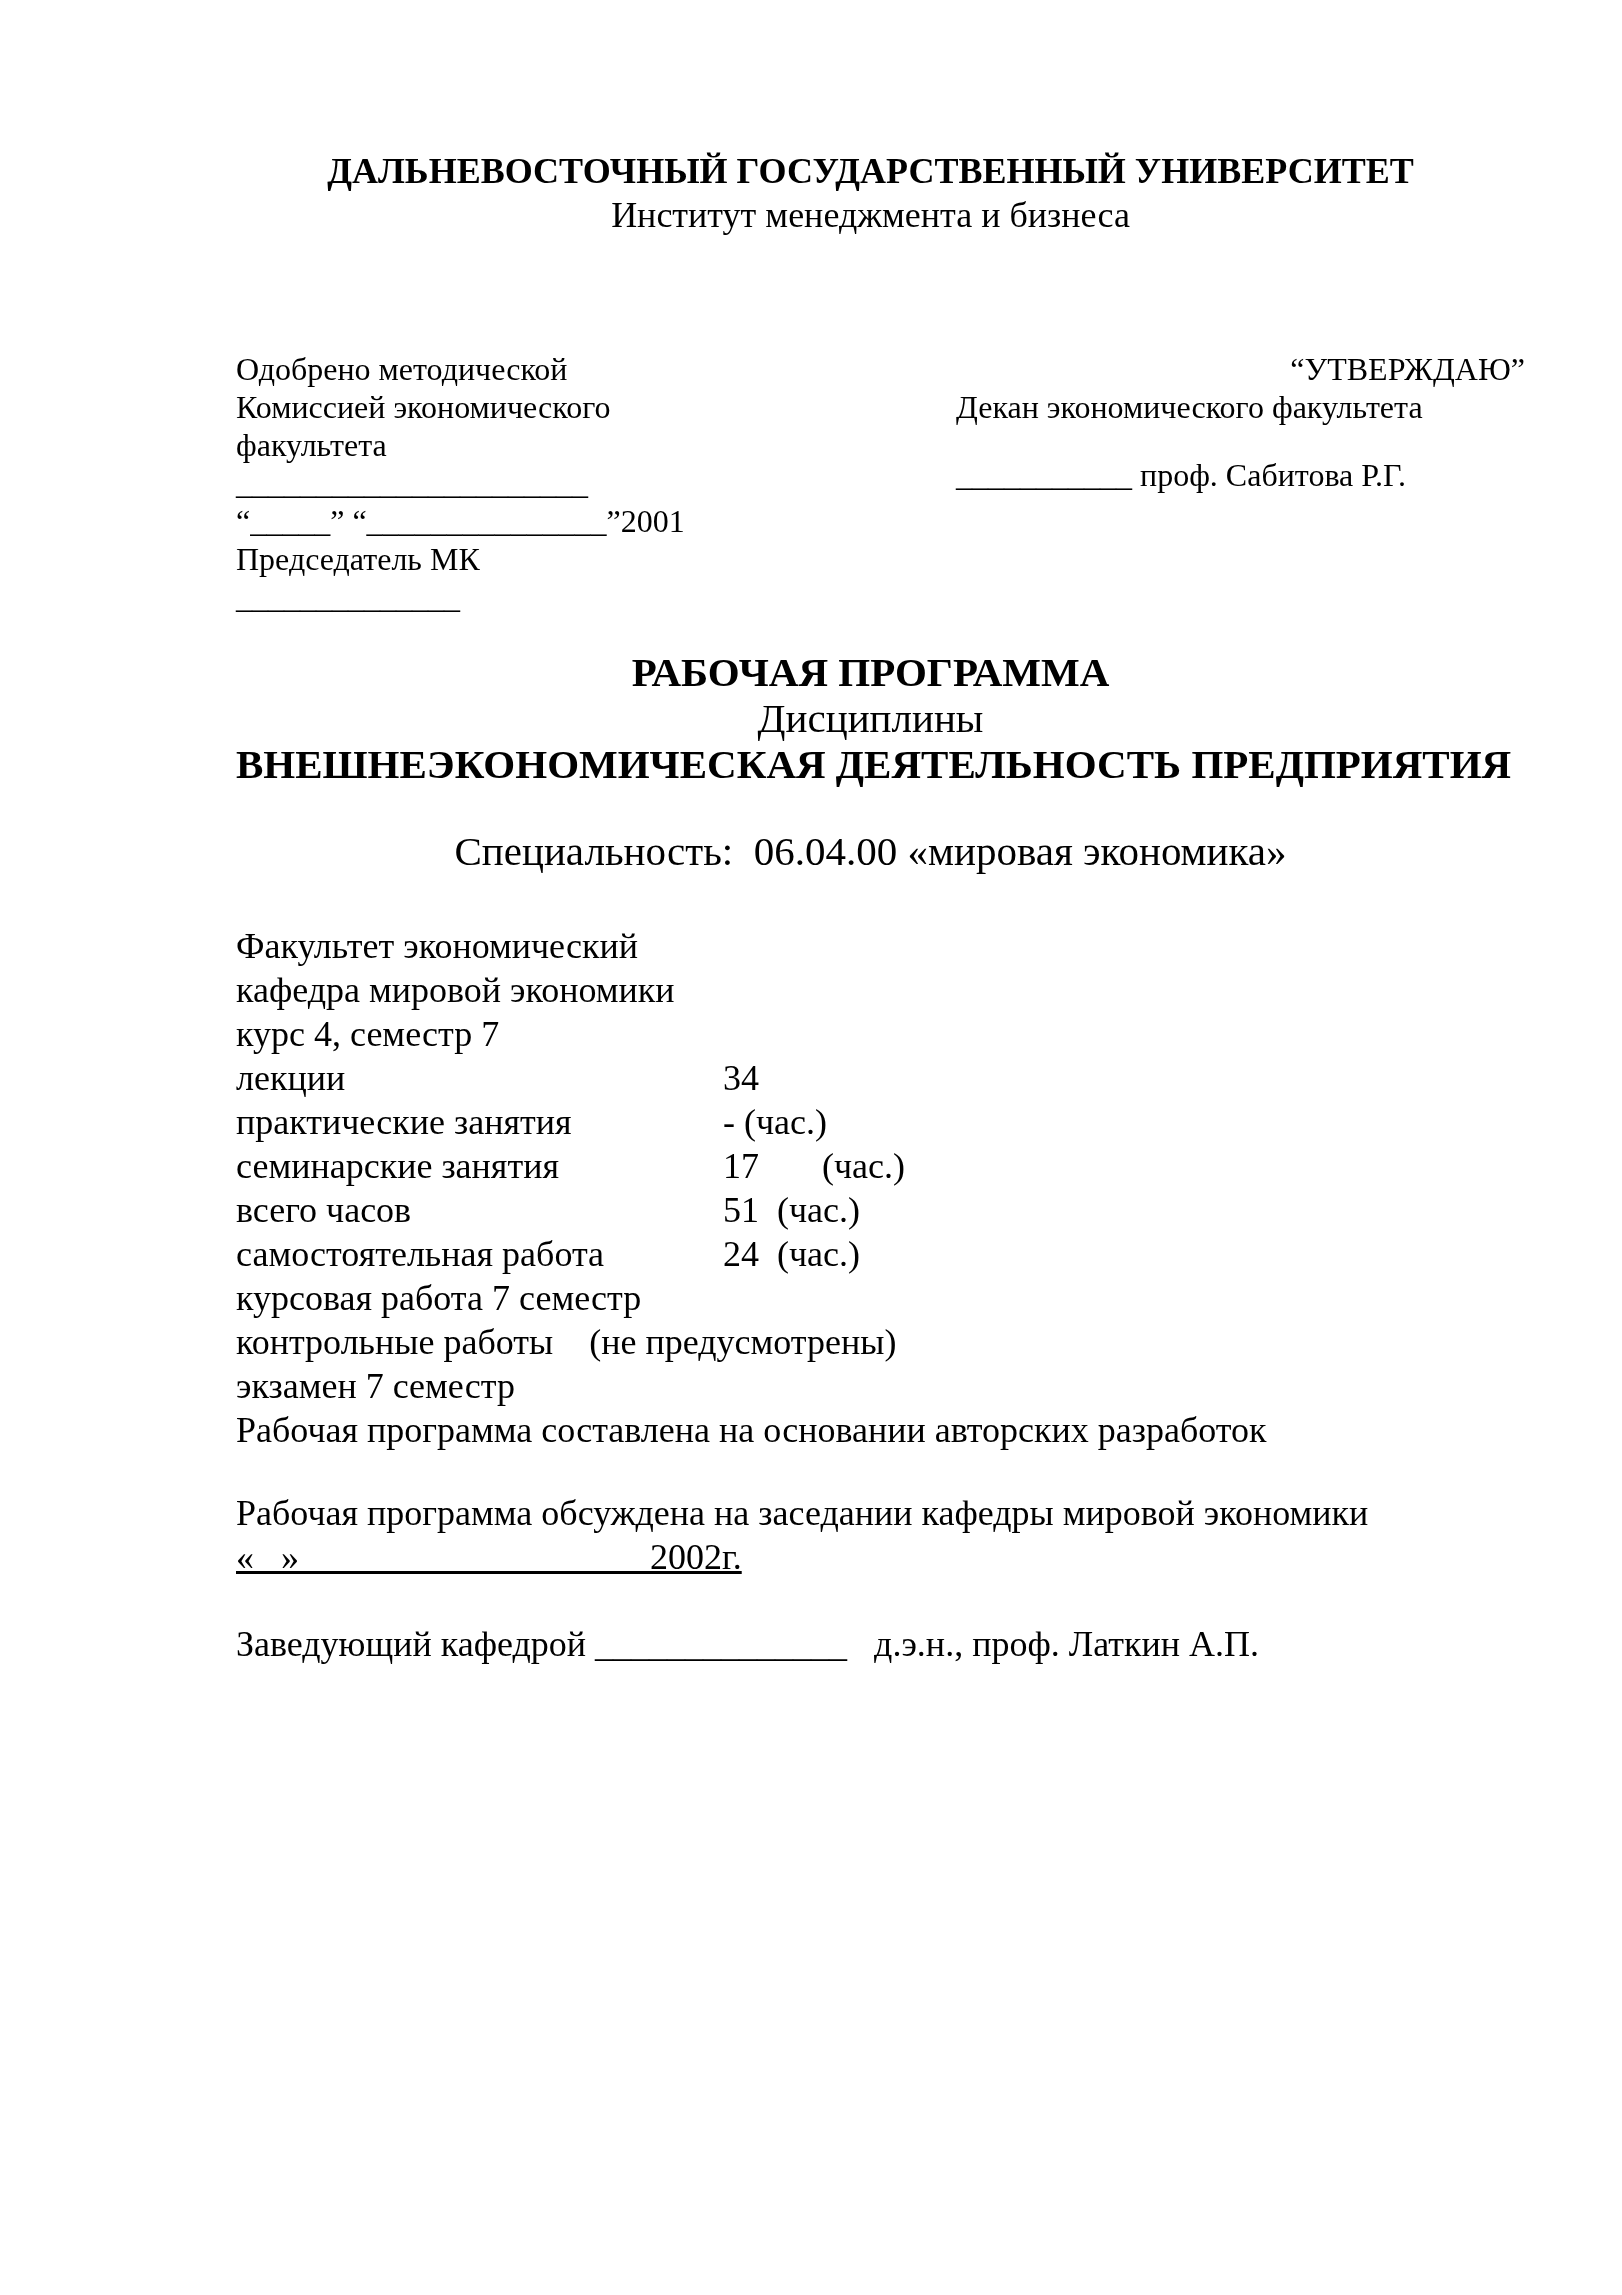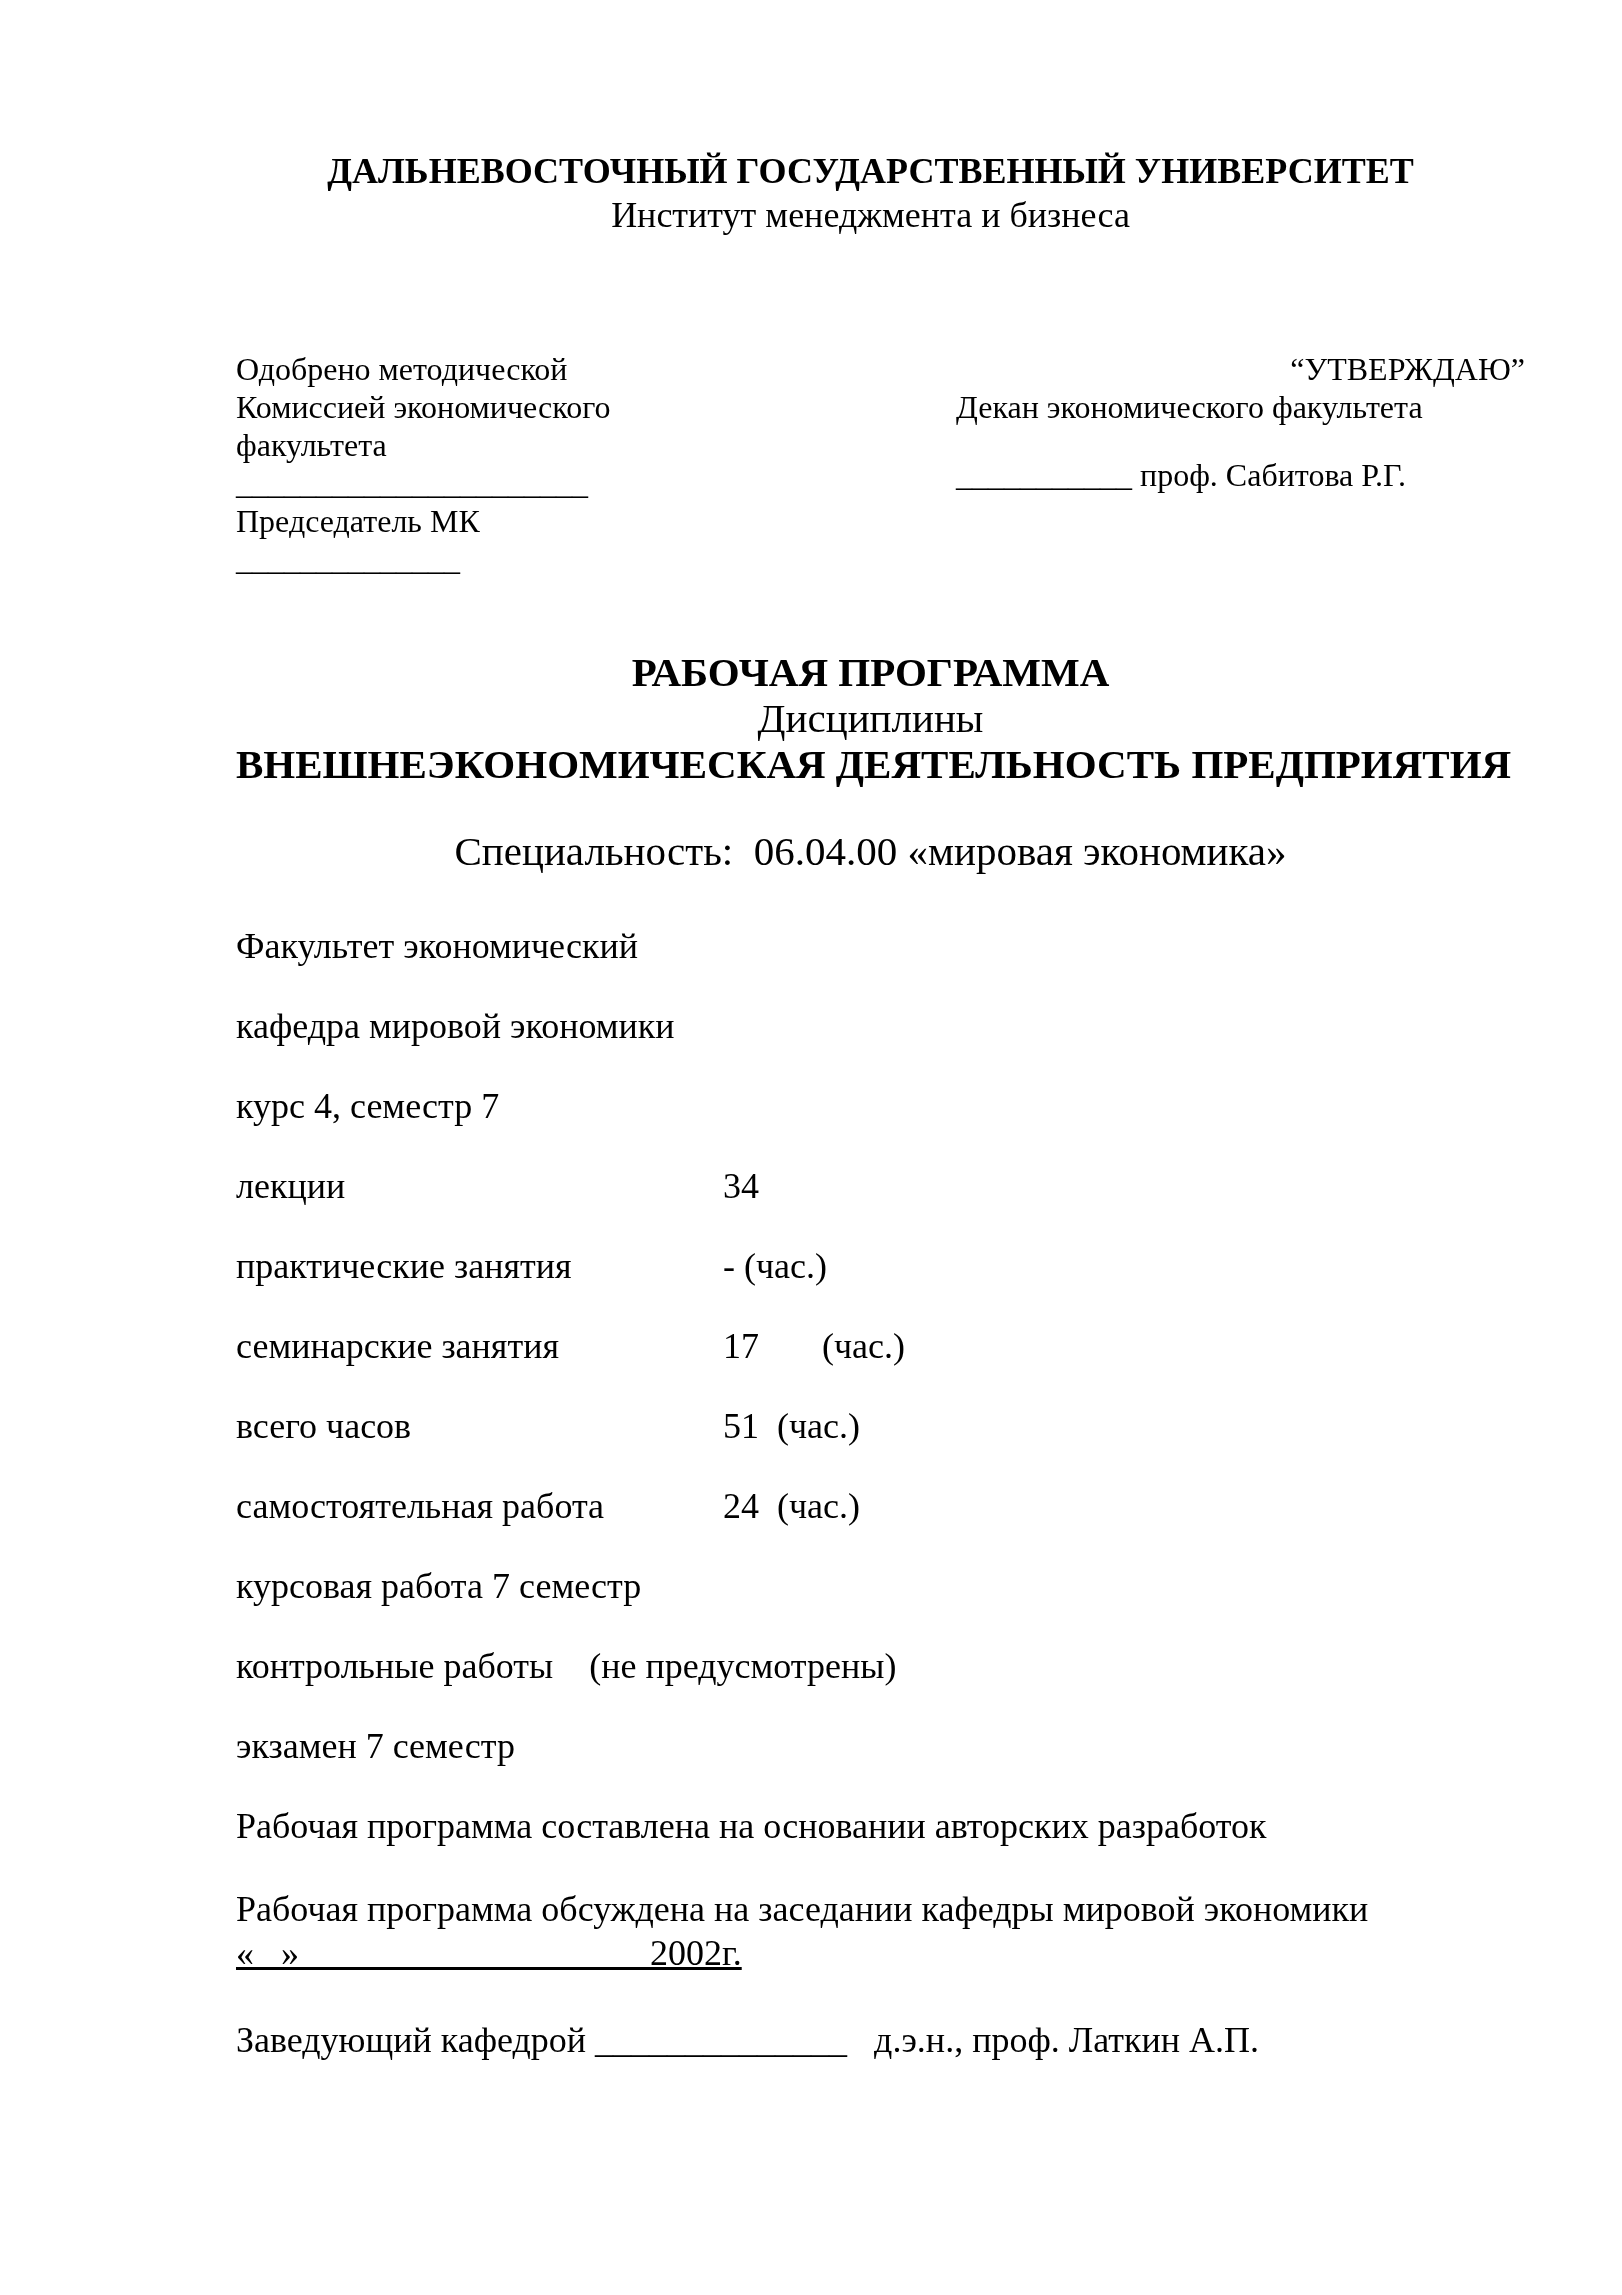--- a/index.html
+++ b/index.html
@@ -59,21 +59,21 @@
     line-height: 46px;
     white-space: nowrap;
   }
 
   
   .details {
     margin-top: 50px;
     font-size: 36px;
     line-height: 44px;
   }
-  .detail-row { white-space: nowrap; margin-top: 36px; }
+  .detail-row { white-space: nowrap; }
   .detail-label {
     display: inline-block;
     width: 487px;
     vertical-align: top;
   }
   .detail-value { display: inline; }
 
   
   .discussion {
     margin-top: 39px;
@@ -106,20 +106,21 @@
     <div class="university">ДАЛЬНЕВОСТОЧНЫЙ ГОСУДАРСТВЕННЫЙ УНИВЕРСИТЕТ</div>
     <div class="institute">Институт менеджмента и бизнеса</div>
   </div>
 
   <div class="approval">
     <div class="approval-left">
       <div>Одобрено методической</div>
       <div>Комиссией экономического</div>
       <div>факультета</div>
       <div>______________________</div>
+      <div>“_____” “_______________”2001</div>
       <div>Председатель МК</div>
       <div>______________</div>
     </div>
     <div class="approval-right">
       <div class="approve-stamp">“УТВЕРЖДАЮ”</div>
       <div>Декан экономического факультета</div>
       <div class="right-blank"></div>
       <div>___________ проф. Сабитова Р.Г.</div>
     </div>
   </div>

